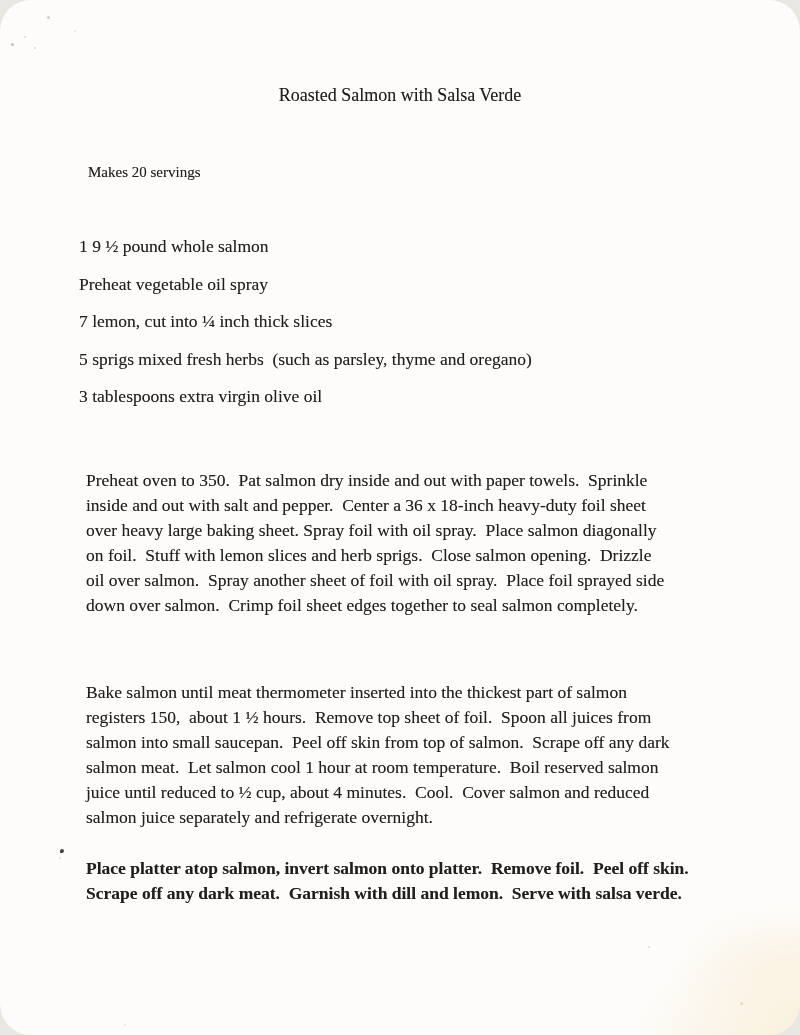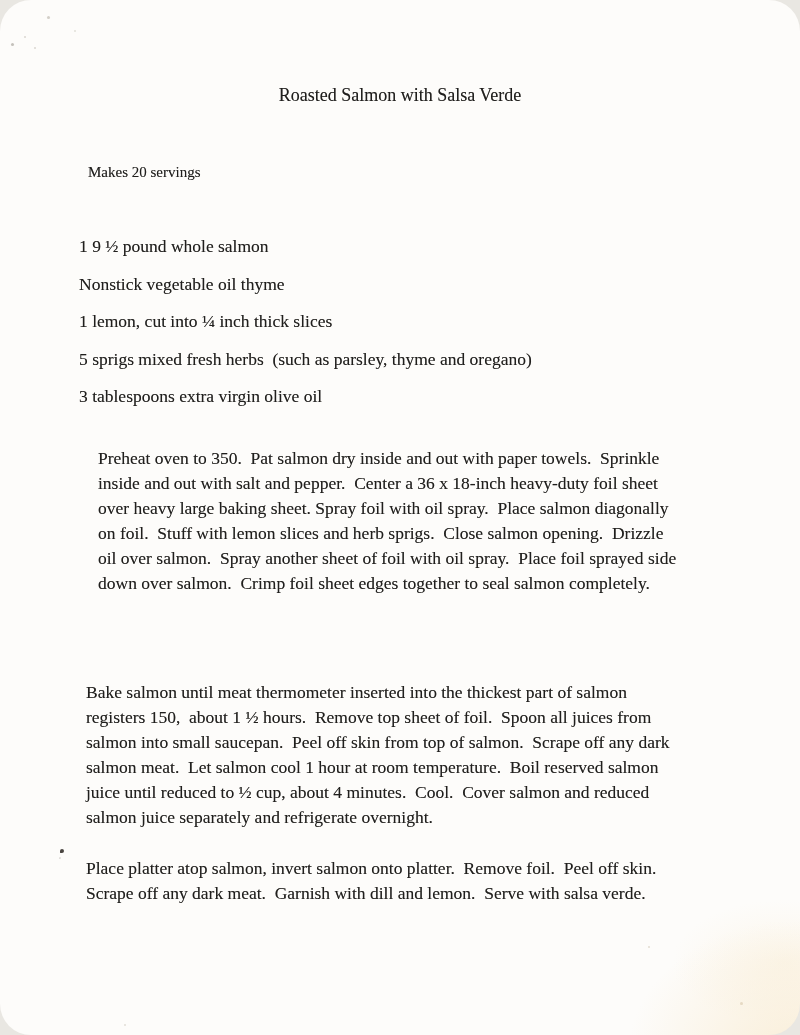--- a/index.html
+++ b/index.html
@@ -56,23 +56,23 @@
     white-space: pre-wrap;
   }
   .step {
     position: absolute;
     left: 86px;
     width: 700px;
     font-size: 17.5px;
     line-height: 25px;
     white-space: pre-wrap;
   }
-  .step-1 { top: 446px; margin-left: 12px; }
+  .step-1 { top: 468px; }
   .step-2 { top: 680px; }
-  .step-3 { top: 856px; }
+  .step-3 { top: 856px; font-weight: bold; }
   .ink-dot {
     position: absolute;
     left: 60px;
     top: 849px;
     width: 4px;
     height: 4px;
     border-radius: 50% 50% 50% 10%;
     background: #4a4540;
     box-shadow: -2px 7px 0 -1.2px rgba(120,112,104,0.35);
   }
@@ -93,22 +93,22 @@
 <body>
 
 <div class="page">
 
   <div class="doc-title scan-text">Roasted Salmon with Salsa Verde</div>
 
   <div class="servings scan-text">Makes 20 servings</div>
 
   <div class="ingredients">
     <div class="ingredient-item scan-text">1 9 ½ pound whole salmon</div>
-    <div class="ingredient-item scan-text">Nonstick vegetable oil thyme</div>
-    <div class="ingredient-item scan-text">1 lemon, cut into ¼ inch thick slices</div>
+    <div class="ingredient-item scan-text">Preheat vegetable oil spray</div>
+    <div class="ingredient-item scan-text">7 lemon, cut into ¼ inch thick slices</div>
     <div class="ingredient-item scan-text">5 sprigs mixed fresh herbs  (such as parsley, thyme and oregano)</div>
     <div class="ingredient-item scan-text">3 tablespoons extra virgin olive oil</div>
   </div>
 
   <div class="step step-1 scan-text">Preheat oven to 350.  Pat salmon dry inside and out with paper towels.  Sprinkle
 inside and out with salt and pepper.  Center a 36 x 18-inch heavy-duty foil sheet
 over heavy large baking sheet. Spray foil with oil spray.  Place salmon diagonally
 on foil.  Stuff with lemon slices and herb sprigs.  Close salmon opening.  Drizzle
 oil over salmon.  Spray another sheet of foil with oil spray.  Place foil sprayed side
 down over salmon.  Crimp foil sheet edges together to seal salmon completely.</div>

